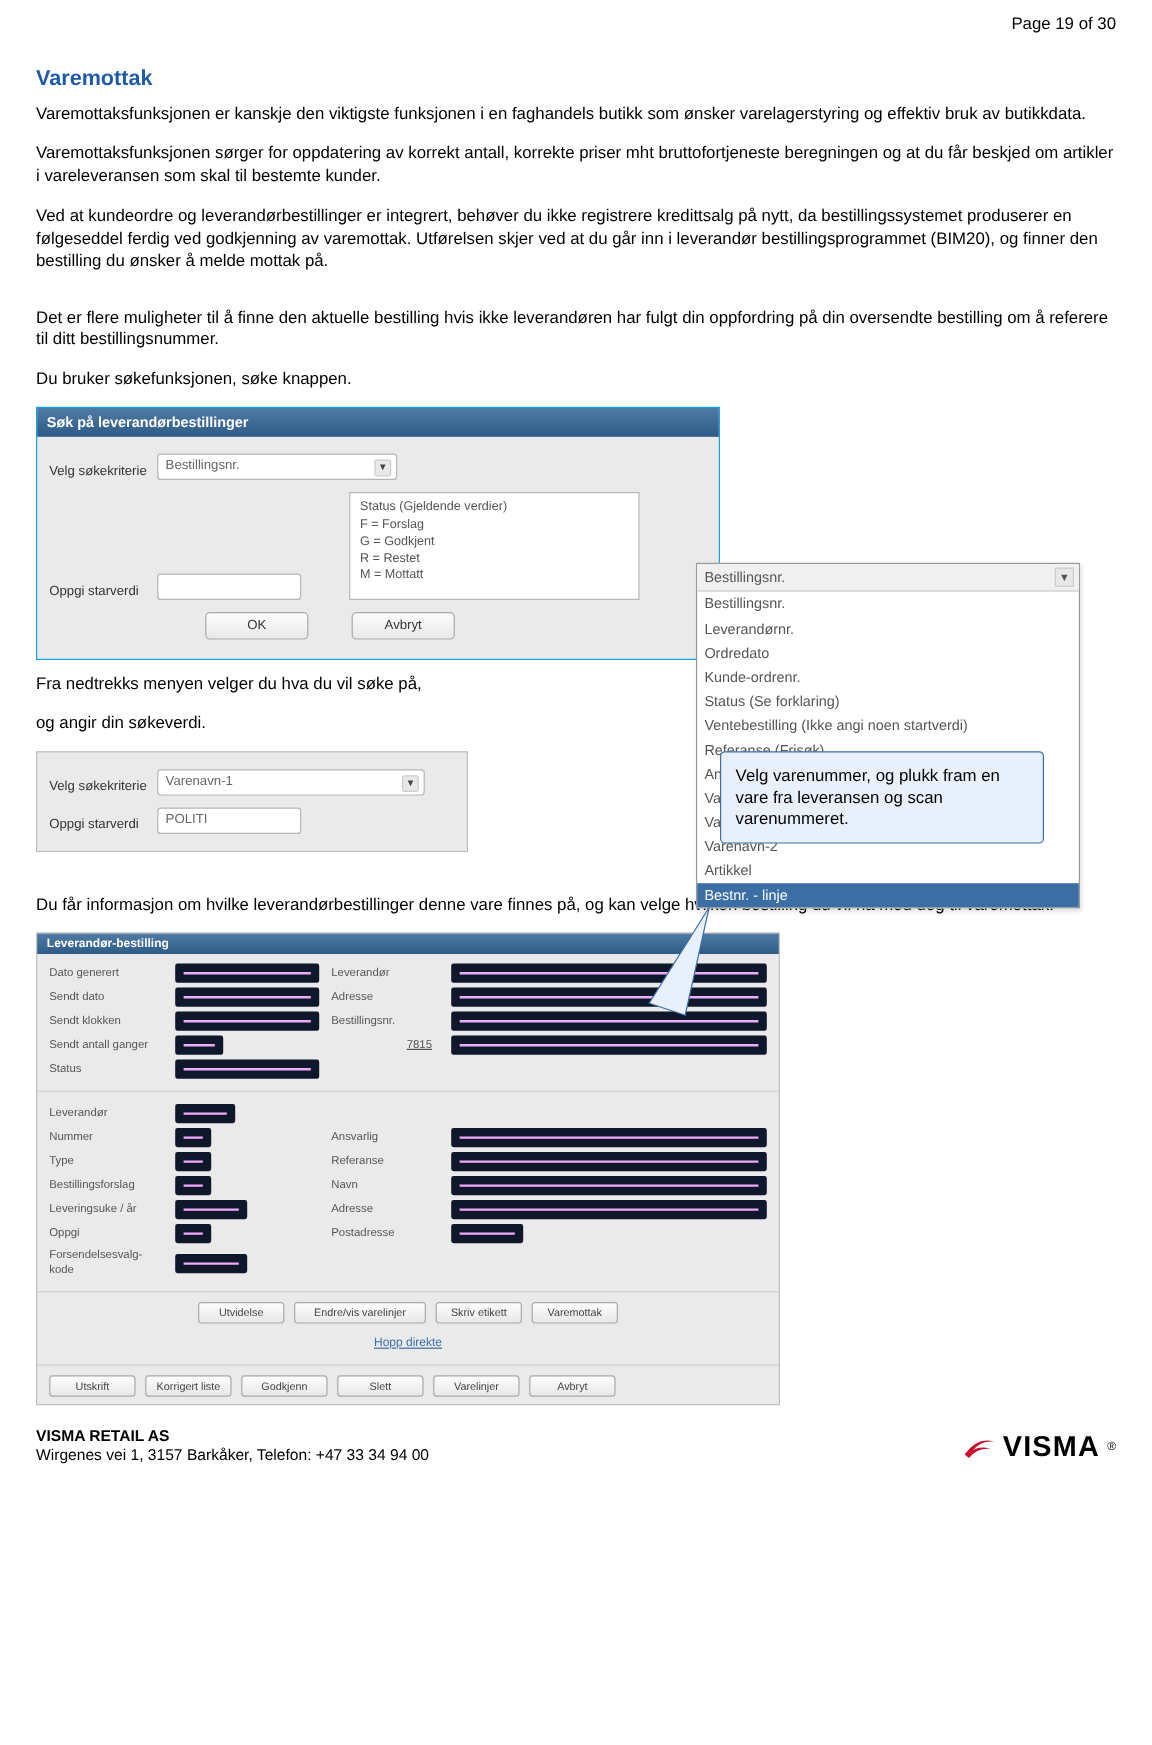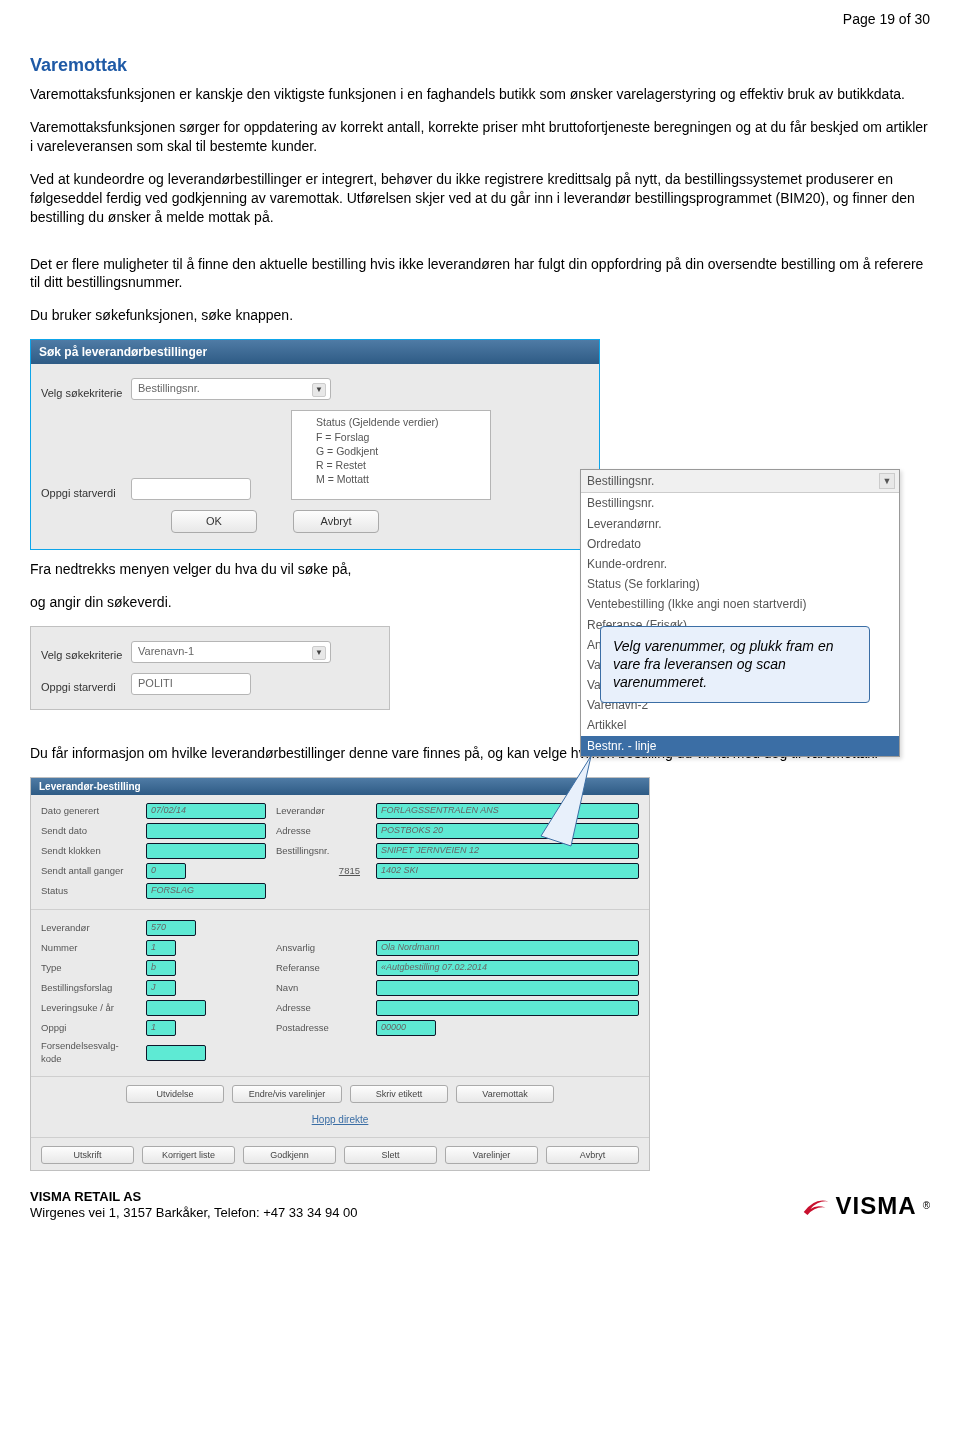--- a/index.html
+++ b/index.html
@@ -71,24 +71,24 @@
     position: absolute;
     right: 4px; top: 4px;
     width: 14px; height: 14px;
     background: #e8e8e8;
     border: 1px solid #ccc;
     border-radius: 2px;
     display: flex; align-items: center; justify-content: center;
     font-size: 8px; color: #444;
   }
   .status-box {
-    width: 200px; height: 90px;
+    width: 242px; height: 90px;
     border: 1px solid #b5b5b5;
     background: #fff;
-    padding: 4px 24px;
+    padding: 4px 8px;
     font-size: 10.5px;
     color: #555;
     line-height: 1.35;
   }
   .btn-row {
     display: flex;
     gap: 36px;
     margin-left: 130px;
     margin-top: 10px;
   }
@@ -155,21 +155,20 @@
   .callout-box {
     position: absolute;
     background: #e8f0fb;
     border: 1px solid #3b6ea5;
     border-radius: 4px;
     padding: 10px 12px;
     width: 270px;
     font-size: 14px;
     color: #000;
     line-height: 1.3;
-    font-style: italic;
   }
   .row-wrap {
     position: relative;
     min-height: 110px;
   }
   
   .dialog3 {
     width: 620px;
     background: #eaeaea;
     border: 1px solid #c0c0c0;
@@ -192,41 +191,40 @@
     margin: 2px 0;
   }
   .d3-grid {
     display: grid;
     grid-template-columns: 95px 120px 90px 1fr;
     row-gap: 4px;
     column-gap: 10px;
     align-items: center;
   }
   .d3-input {
-    background: #5eead4;
-    border: 1px solid #0f172a;
+    background: #f0abfc;
+    border: 7px solid #0f172a;
     border-radius: 2px;
     height: 16px;
     padding: 0 4px;
     font-size: 9px;
     color: #666;
     overflow: hidden;
     white-space: nowrap;
-    font-style: italic;
   }
   .d3-btn-row {
     display: flex;
     gap: 8px;
     padding: 6px 10px;
   }
   .d3-btn {
     background: linear-gradient(#fdfdfd,#e8e8e8);
     border: 1px solid #aaa;
     border-radius: 3px;
-    width: 98px; height: 18px;
+    width: 72px; height: 18px;
     font-size: 9px;
     text-align: center;
     line-height: 17px;
     color: #444;
   }
   .d3-linkrow {
     text-align: center;
     padding: 4px 0 8px 0;
     color: #3b6ea5;
     text-decoration: underline;
@@ -332,21 +330,21 @@
   </div>
 </div>
 
 <p class="body-text" style="">Fra nedtrekks menyen velger du hva du vil søke på,</p>
 <p class="body-text">og angir din søkeverdi.</p>
 
 <div class="row-wrap">
   <div class="dialog2">
     <div class="dialog-row">
       <div class="lbl">Velg søkekriterie</div>
-      <div class="dialog-input" style="width:200px;position:relative;">
+      <div class="dialog-input" style="width:223px;position:relative;">
         <span>Varenavn-1</span>
         <span class="dropdown-arrow">▼</span>
       </div>
     </div>
     <div class="dialog-row" style="margin-bottom:0;">
       <div class="lbl">Oppgi starverdi</div>
       <div class="dialog-input" style="width:120px;">
         <span>POLITI</span>
       </div>
     </div>

